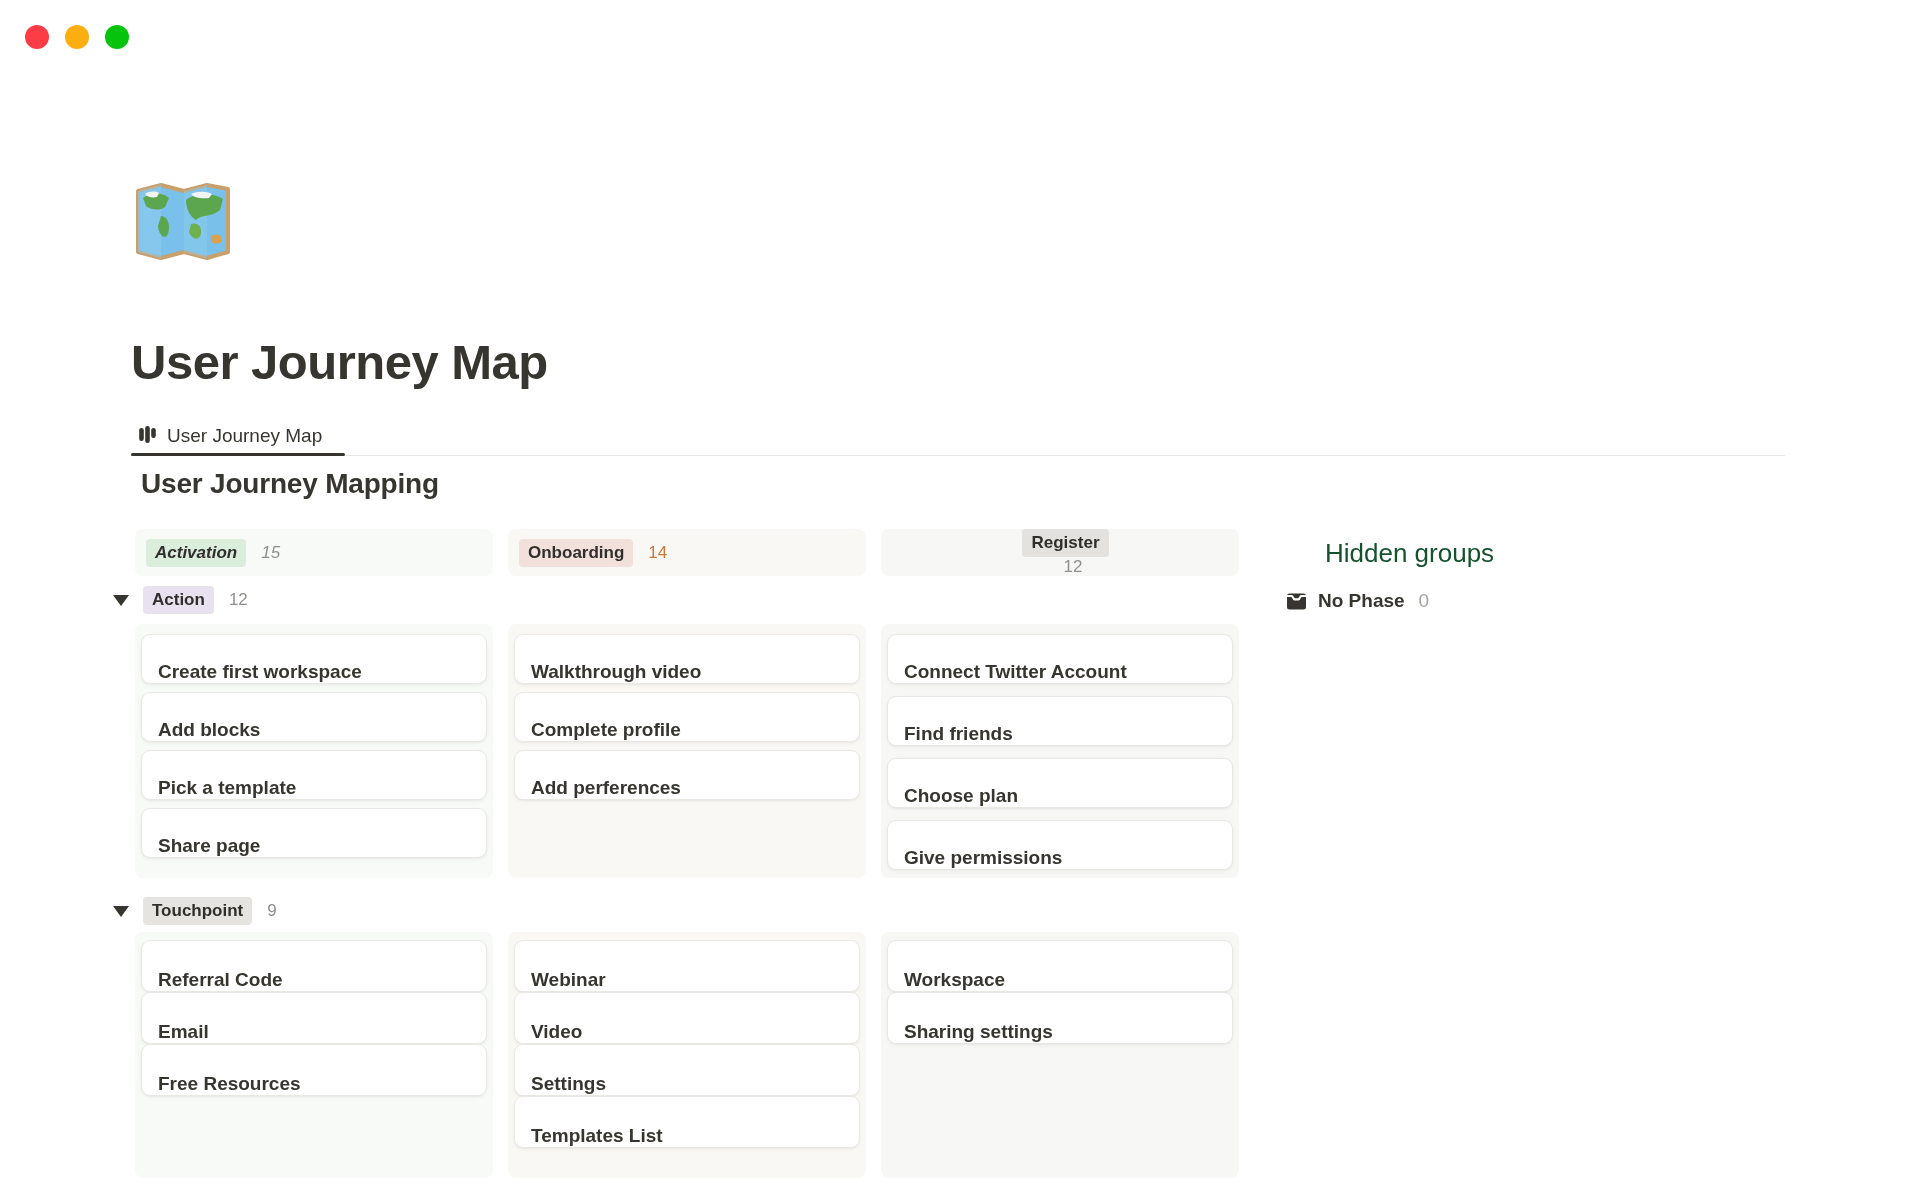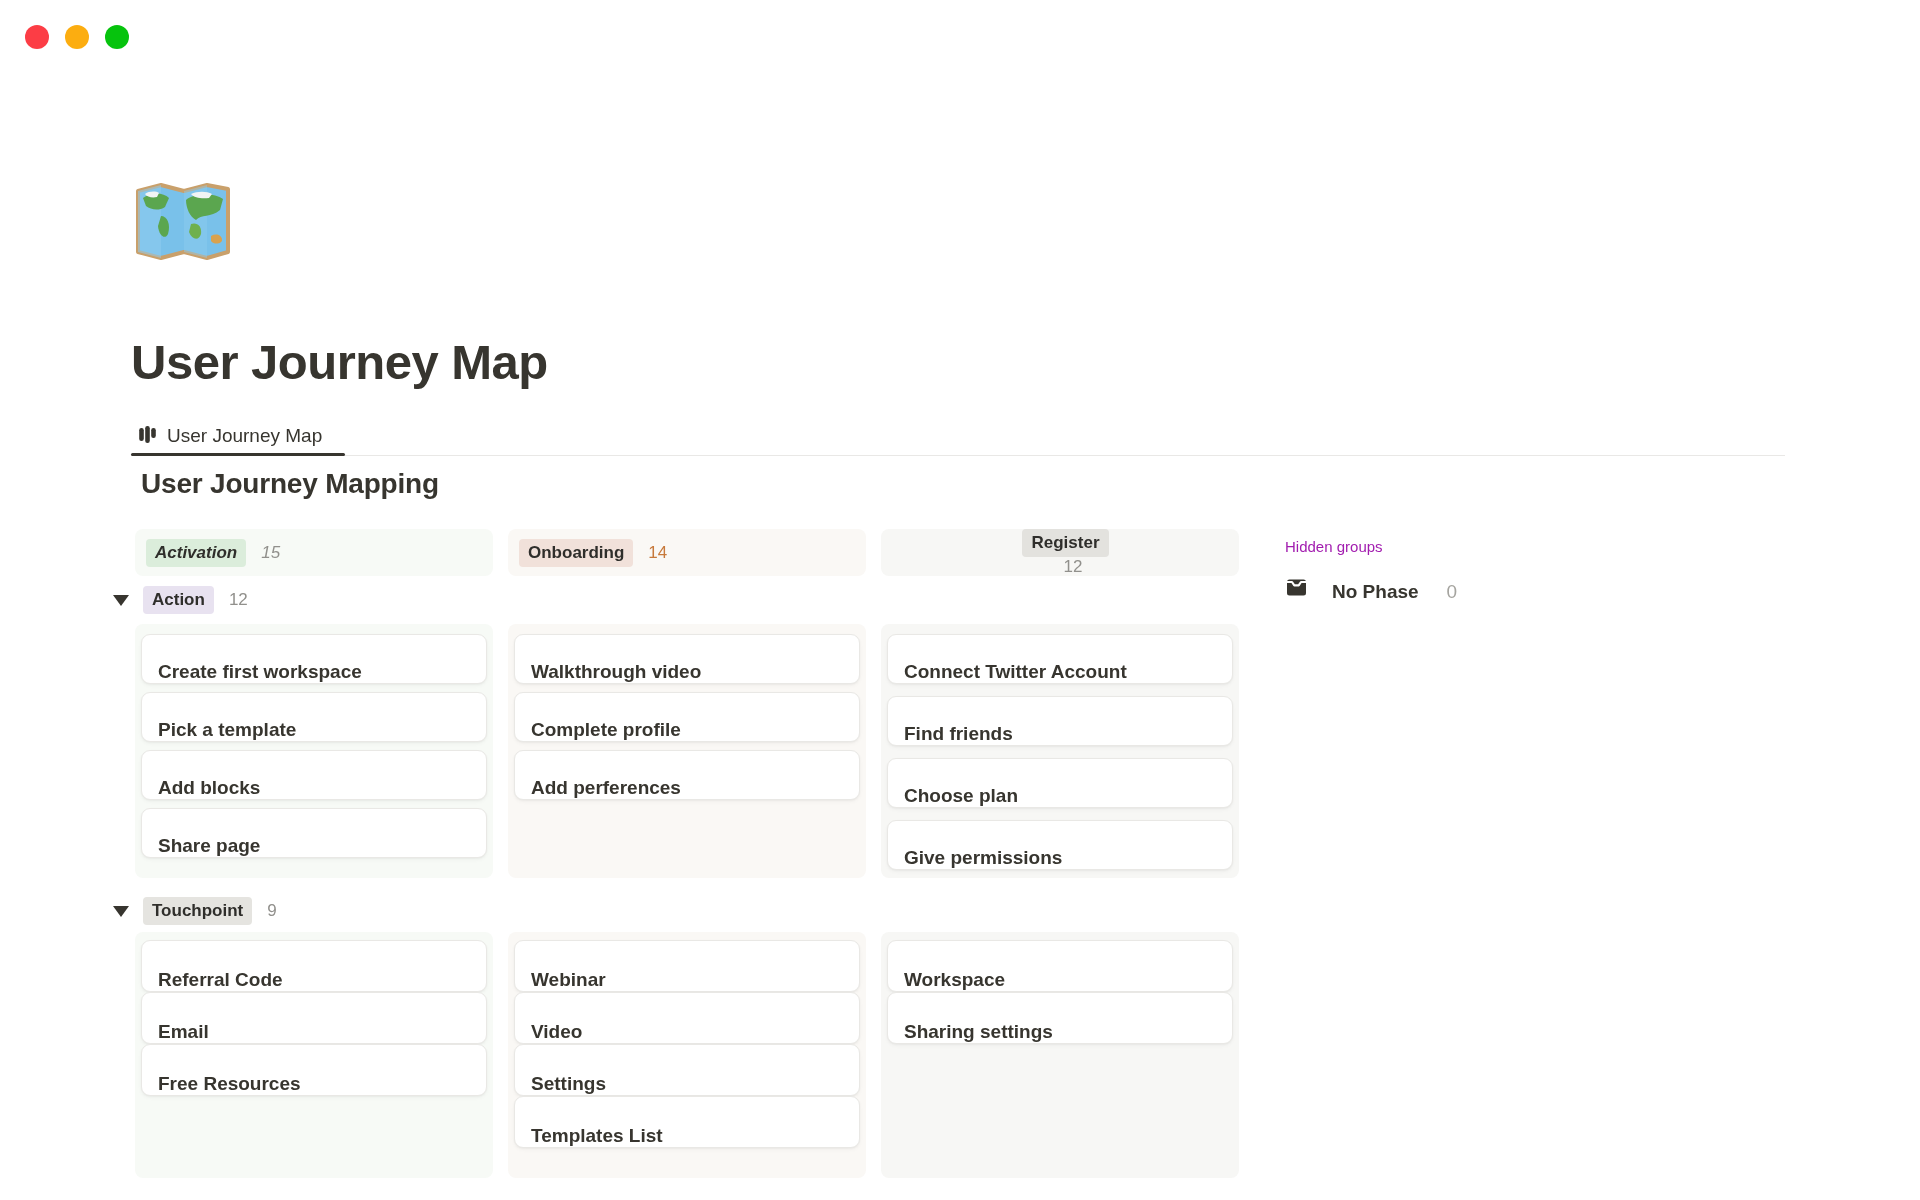--- a/index.html
+++ b/index.html
@@ -47,22 +47,22 @@
 
   .card { background:#ffffff; border:1px solid #E9E8E5; border-radius:9px;
     box-shadow:0 1px 2px rgba(15,15,15,0.04), 0 2px 4px rgba(15,15,15,0.03);
     display:flex; align-items:flex-end; padding-left:16px; flex:0 0 auto;
     font-size:19px; font-weight:600; color:#37352F; cursor:pointer; }
   .card.h-a { height:50px; }
   .card.h-t { height:52px; }
 
   
   .hidden-groups { position:absolute; left:1150px; top:9px; }
-  .hidden-groups-title { font-size:15px; color:#a21caf; cursor:pointer; }
-  .nophase-row { margin-top:21px; display:flex; align-items:flex-end; gap:24px; cursor:pointer; }
+  .hidden-groups-title { font-size:26px; color:#14532d; cursor:pointer;margin-left:40px; }
+  .nophase-row { margin-top:21px; display:flex; align-items:flex-start; gap:10px; cursor:pointer; }
   .nophase-label { font-size:19px; font-weight:600; color:#37352F; }
   .nophase-count { font-size:19px; color:#A5A49F; margin-left:4px; }
 </style>
 </head>
 <body>
 
 <div class="traffic-lights">
   <div class="tl-dot" style="background: rgb(252, 61, 69);"></div>
   <div class="tl-dot" style="background: rgb(252, 173, 16);"></div>
   <div class="tl-dot" style="background: rgb(6, 195, 13);"></div>
@@ -134,24 +134,24 @@
     <div class="toggle"></div>
     <span class="badge" style="background: rgb(232, 226, 240);">Action</span>
     <span class="count">12</span>
   </div>
 
   <div class="abs col-body pad-action" style="left: 0px; top: 95px; background: rgb(247, 250, 246);">
     <div class="card h-a">
         <span>Create first workspace</span>
       </div>
     <div class="card h-a">
+        <span>Add blocks</span>
+      </div>
+    <div class="card h-a">
         <span>Pick a template</span>
-      </div>
-    <div class="card h-a">
-        <span>Add blocks</span>
       </div>
     <div class="card h-a">
         <span>Share page</span>
       </div>
   </div>
   <div class="abs col-body pad-action" style="left: 373px; top: 95px; background: rgb(250, 248, 245);">
     <div class="card h-a">
         <span>Walkthrough video</span>
       </div>
     <div class="card h-a">

